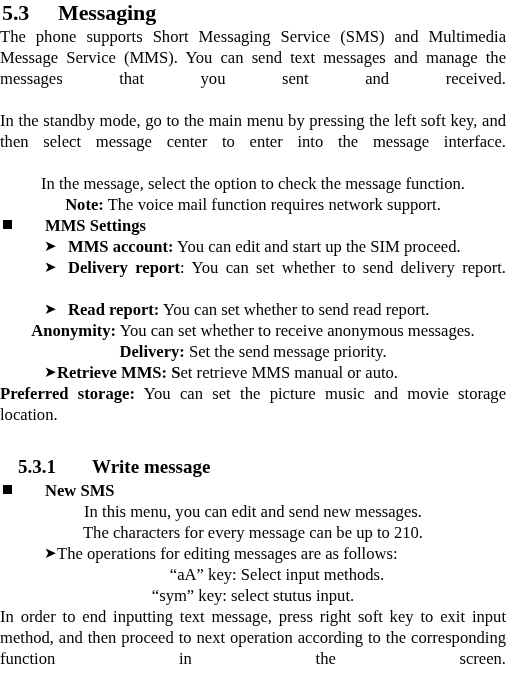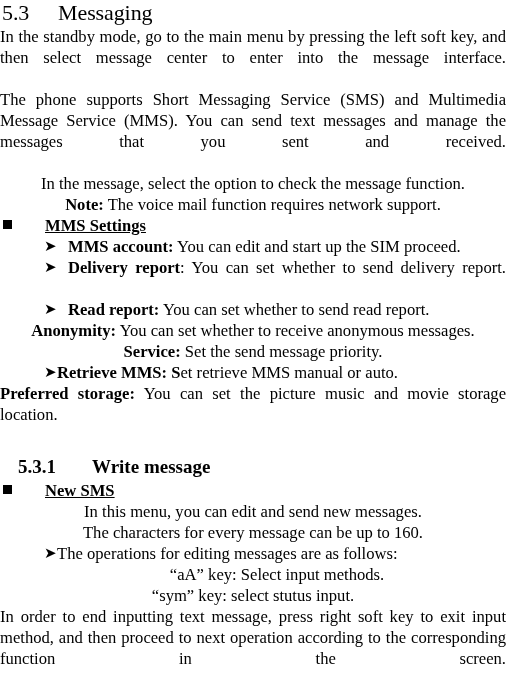--- a/index.html
+++ b/index.html
@@ -17,21 +17,21 @@
   .page {
     width: 506px;
     height: 675px;
     position: relative;
     background: #ffffff;
   }
 
   
   .h-sec {
     font-size: 22px;
-    font-weight: normal;
+    font-weight: bold;
     line-height: 25px;
     margin: 0 0 1px 0;
     padding: 0 16px 0 2px;
     white-space: nowrap;
     letter-spacing: -0.1px;
   }
   .h-sec .num { display: inline-block; min-width: 56px; }
 
   .h-sub {
     font-size: 19px;
@@ -64,21 +64,20 @@
   }
 
   
   .sq-row {
     position: relative;
     font-size: 16.6px;
     line-height: 21px;
     padding-left: 45px;
     margin: 0;
     font-weight: bold;
-    text-decoration: underline;
   }
   .sq-bullet {
     position: absolute;
     left: 3px;
     top: 5px;
     width: 9px;
     height: 9px;
     background: #000000;
     display: block;
   }
@@ -113,22 +112,22 @@
 </style>
 </head>
 <body>
 
 <div class="page">
 
   <div class="h-sec">
     <span class="num">5.3</span><span>Messaging</span>
   </div>
 
+  <p class="p full">The phone supports Short Messaging Service (SMS) and Multimedia Message Service (MMS). You can send text messages and manage the messages that you sent and received.</p>
   <p class="p full">In the standby mode, go to the main menu by pressing the left soft key, and then select message center to enter into the message interface.</p>
-  <p class="p full">The phone supports Short Messaging Service (SMS) and Multimedia Message Service (MMS). You can send text messages and manage the messages that you sent and received.</p>
   <p class="p noj">In the message, select the option to check the message function.</p>
 
   <p class="p noj">
     <b>Note:</b>
     <span>The voice mail function requires network support.</span>
   </p>
 
   <div class="sq-row">
     <span class="sq-bullet"></span>
     <span>MMS Settings</span>
@@ -150,21 +149,21 @@
     <span class="ar-bullet">➤</span>
     <b>Read report:</b>
     <span>You can set whether to send read report.</span>
   </div>
 
   <p class="p noj">
     <b>Anonymity:</b>
     <span>You can set whether to receive anonymous messages.</span>
   </p>
   <p class="p noj">
-    <b>Service:</b>
+    <b>Delivery:</b>
     <span>Set the send message priority.</span>
   </p>
 
   <div class="ar-row wide noj">
     <span class="ar-bullet">➤</span>
     <b>Retrieve MMS: S</b><span>et retrieve MMS manual or auto.</span>
   </div>
 
   <p class="p full">
     <b>Preferred storage:</b>
@@ -174,21 +173,21 @@
   <div class="h-sub">
     <span class="num">5.3.1</span><span>Write message</span>
   </div>
 
   <div class="sq-row">
     <span class="sq-bullet"></span>
     <span>New SMS</span>
   </div>
 
   <p class="p noj">In this menu, you can edit and send new messages.</p>
-  <p class="p noj">The characters for every message can be up to 160.</p>
+  <p class="p noj">The characters for every message can be up to 210.</p>
 
   <div class="ar-row wide noj">
     <span class="ar-bullet">➤</span>
     <span>The operations for editing messages are as follows:</span>
   </div>
 
   <p class="p noj indent1">“aA” key: Select input methods.</p>
   <p class="p noj">“sym” key: select stutus input.</p>
 
   <p class="p full">In order to end inputting text message, press right soft key to exit input method, and then proceed to next operation according to the corresponding function in the screen.</p>

